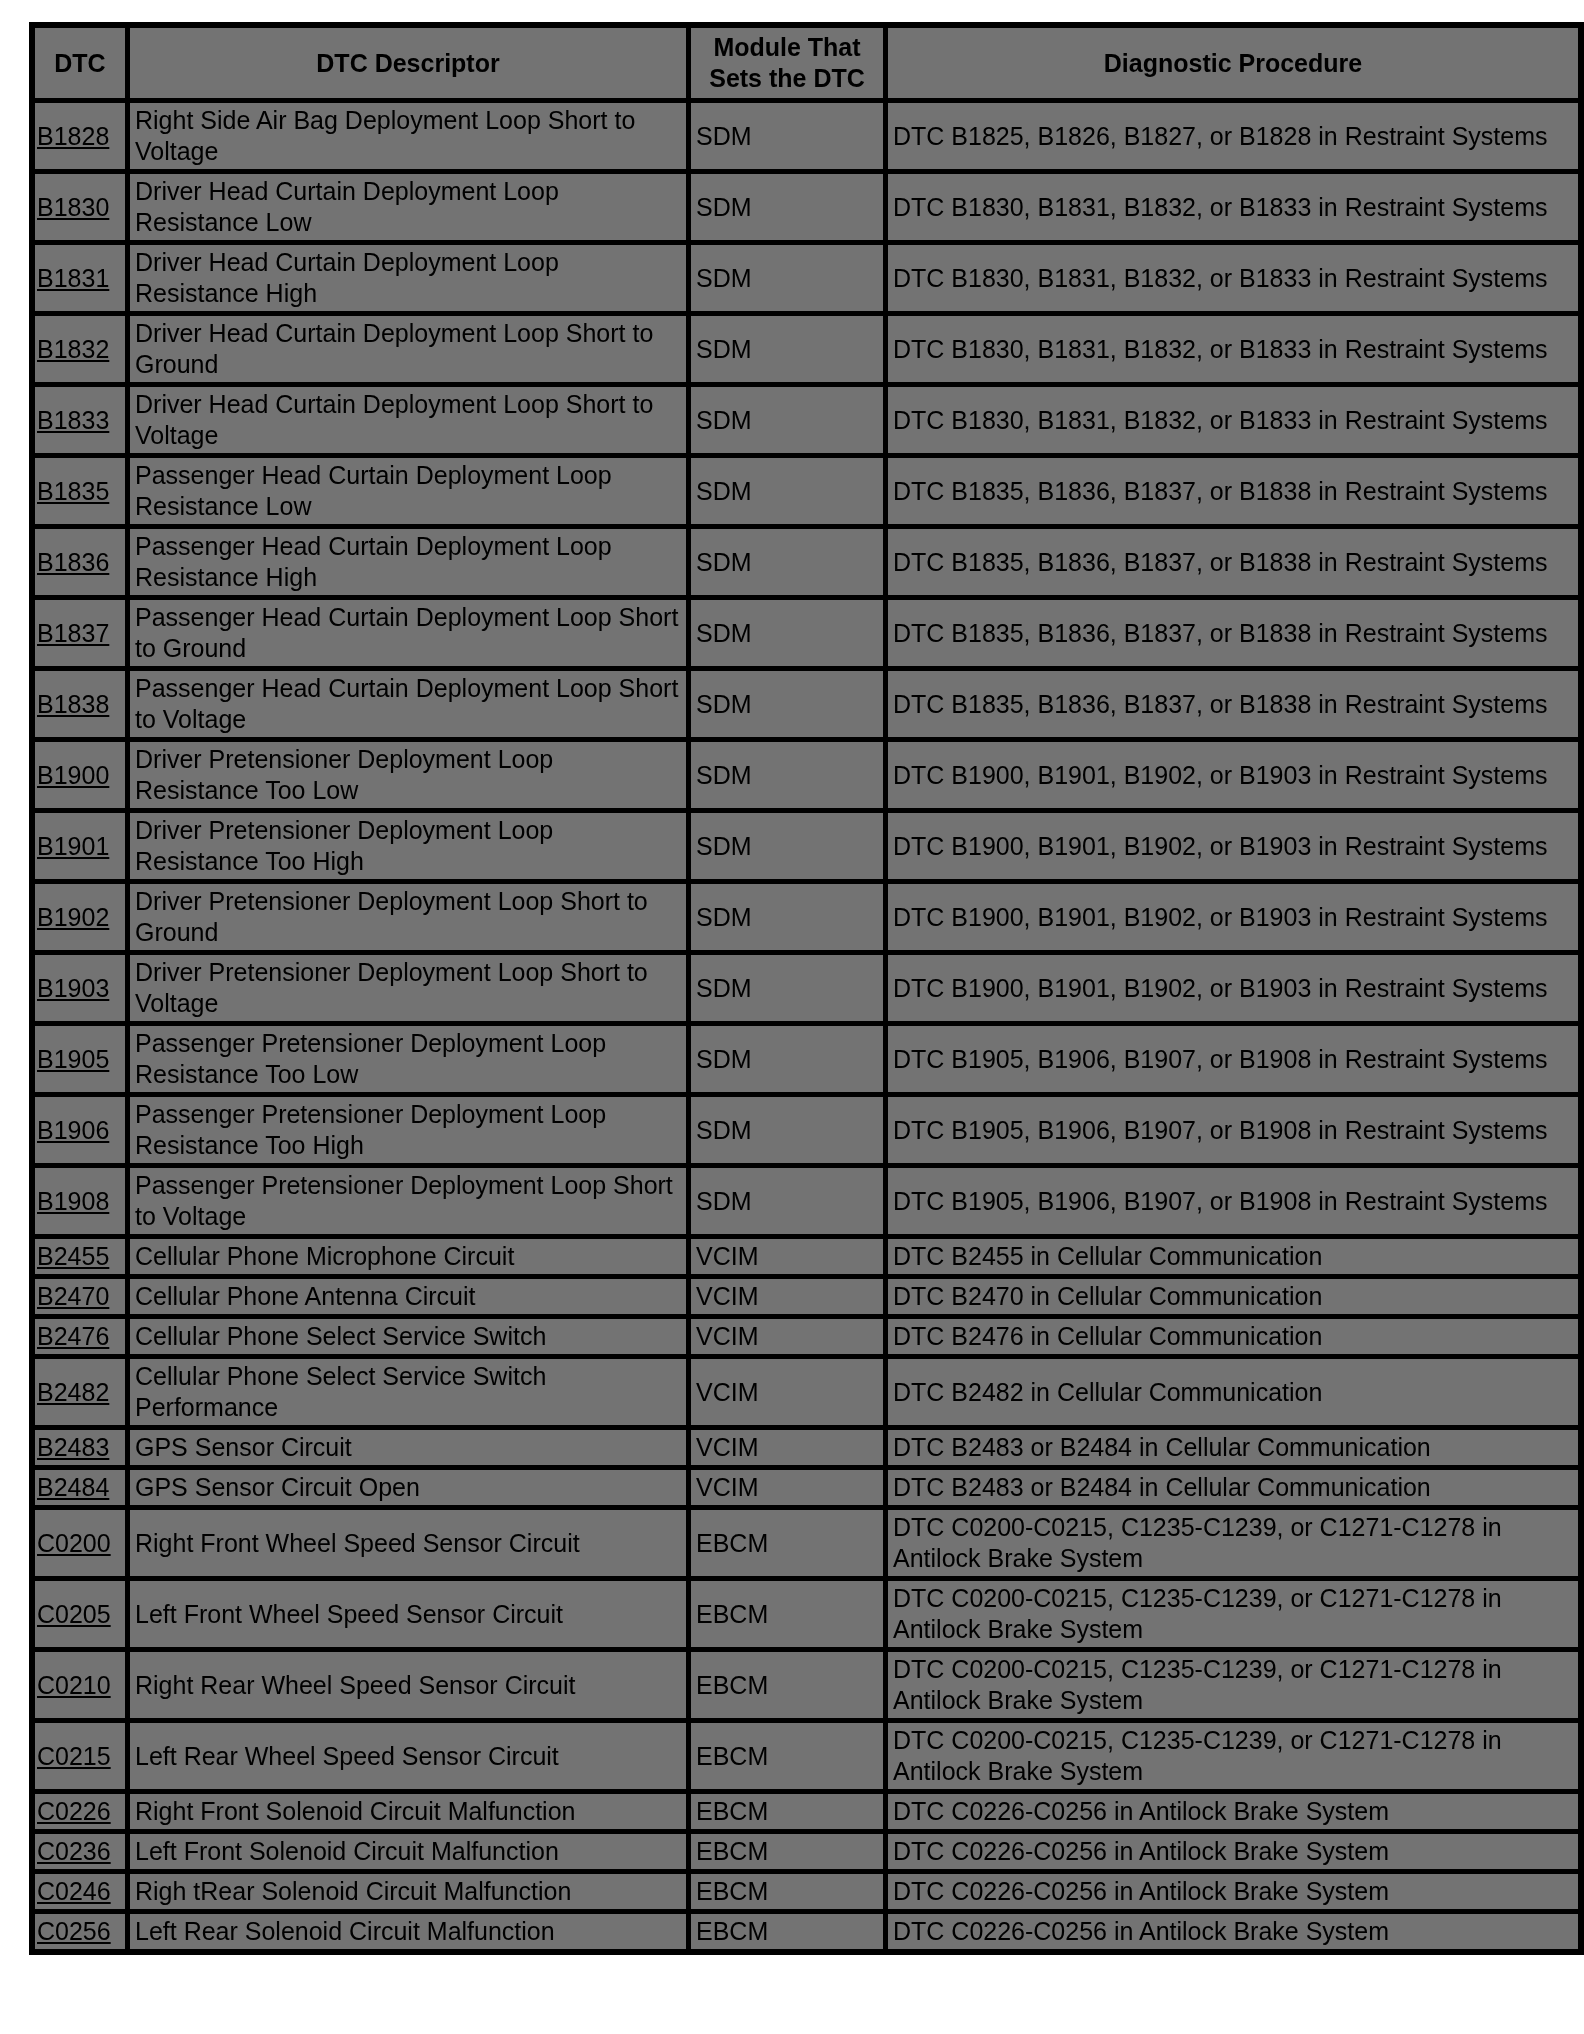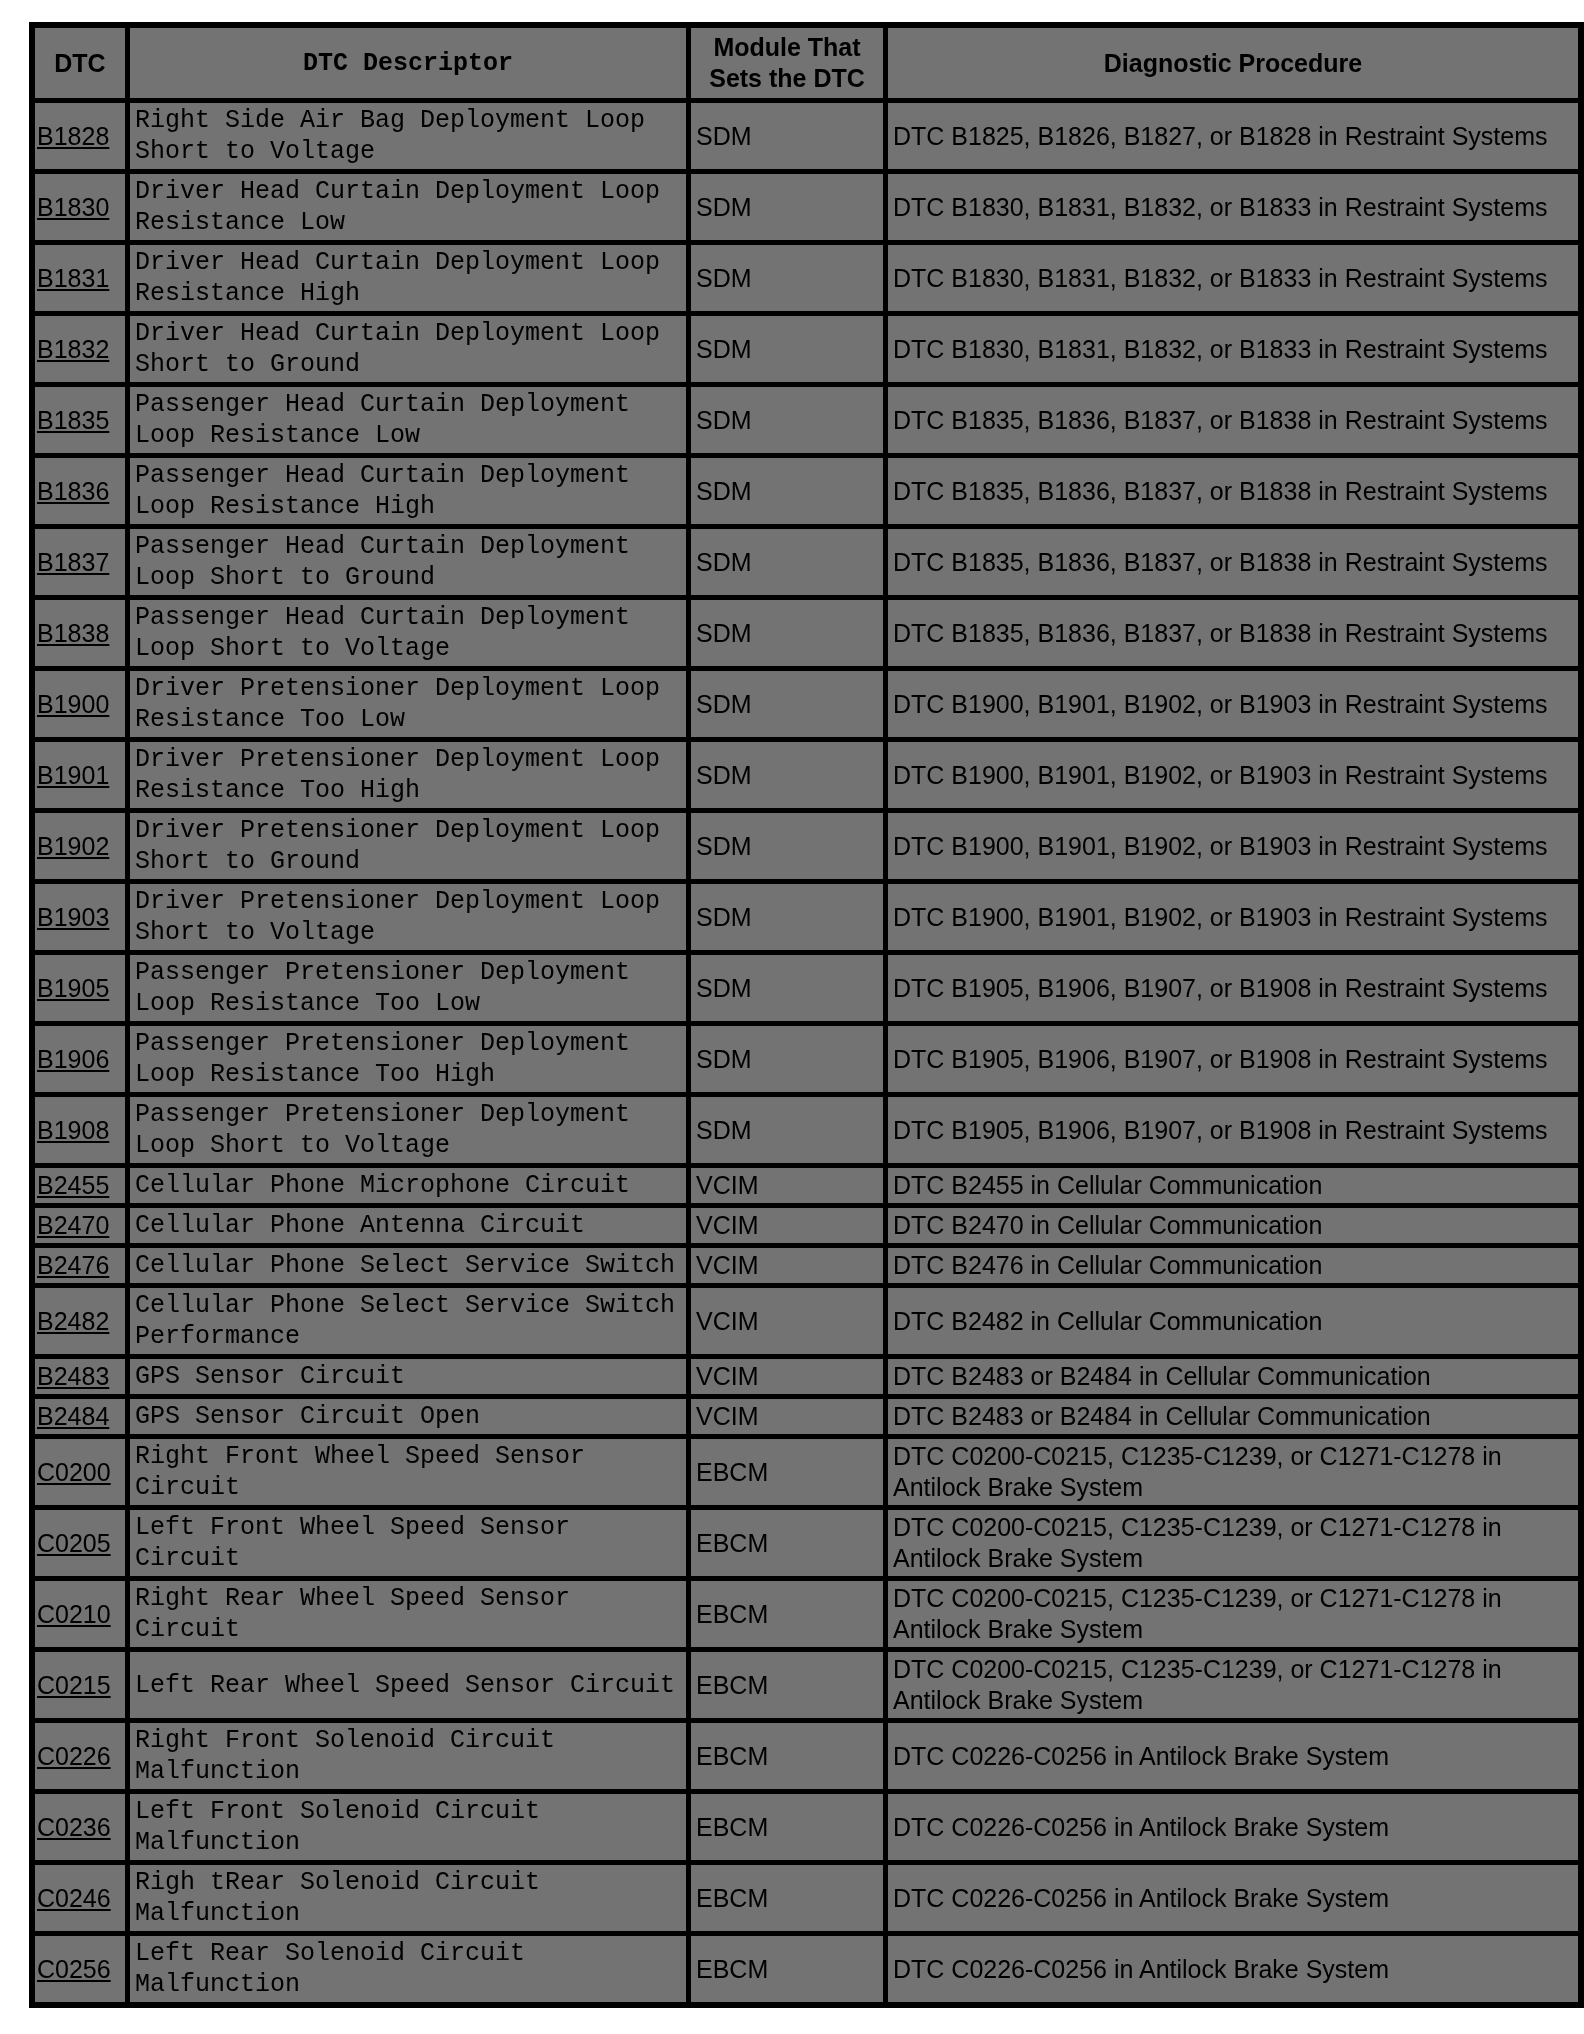--- a/index.html
+++ b/index.html
@@ -37,21 +37,21 @@
   .dtc-table td {
     font-weight: normal;
     text-align: left;
     padding: 2px 5px;
   }
   .dtc-table td.col-dtc {
     padding: 2px 1px 2px 2px;
     text-decoration: underline;
   }
   .col-dtc        { width: 86px;  }
-  .col-descriptor { width: 552px; font-family: Liberation Mono, monospace; }
+  .col-descriptor { width: 552px; }
   .col-module     { width: 188px; }
   .col-procedure  { width: 686px; }
 </style>
 </head>
 <body>
 
 <table class="dtc-table">
   <thead>
     <tr>
         <th class="col-dtc">DTC</th>
@@ -79,20 +79,26 @@
         <td class="col-module">SDM</td>
         <td class="col-procedure">DTC B1830, B1831, B1832, or B1833 in Restraint Systems</td>
       </tr>
       <tr>
         <td class="col-dtc">B1832</td>
         <td class="col-descriptor">Driver Head Curtain Deployment Loop Short to Ground</td>
         <td class="col-module">SDM</td>
         <td class="col-procedure">DTC B1830, B1831, B1832, or B1833 in Restraint Systems</td>
       </tr>
       <tr>
+        <td class="col-dtc">B1833</td>
+        <td class="col-descriptor">Driver Head Curtain Deployment Loop Short to Voltage</td>
+        <td class="col-module">SDM</td>
+        <td class="col-procedure">DTC B1830, B1831, B1832, or B1833 in Restraint Systems</td>
+      </tr>
+      <tr>
         <td class="col-dtc">B1835</td>
         <td class="col-descriptor">Passenger Head Curtain Deployment Loop Resistance Low</td>
         <td class="col-module">SDM</td>
         <td class="col-procedure">DTC B1835, B1836, B1837, or B1838 in Restraint Systems</td>
       </tr>
       <tr>
         <td class="col-dtc">B1836</td>
         <td class="col-descriptor">Passenger Head Curtain Deployment Loop Resistance High</td>
         <td class="col-module">SDM</td>
         <td class="col-procedure">DTC B1835, B1836, B1837, or B1838 in Restraint Systems</td>

